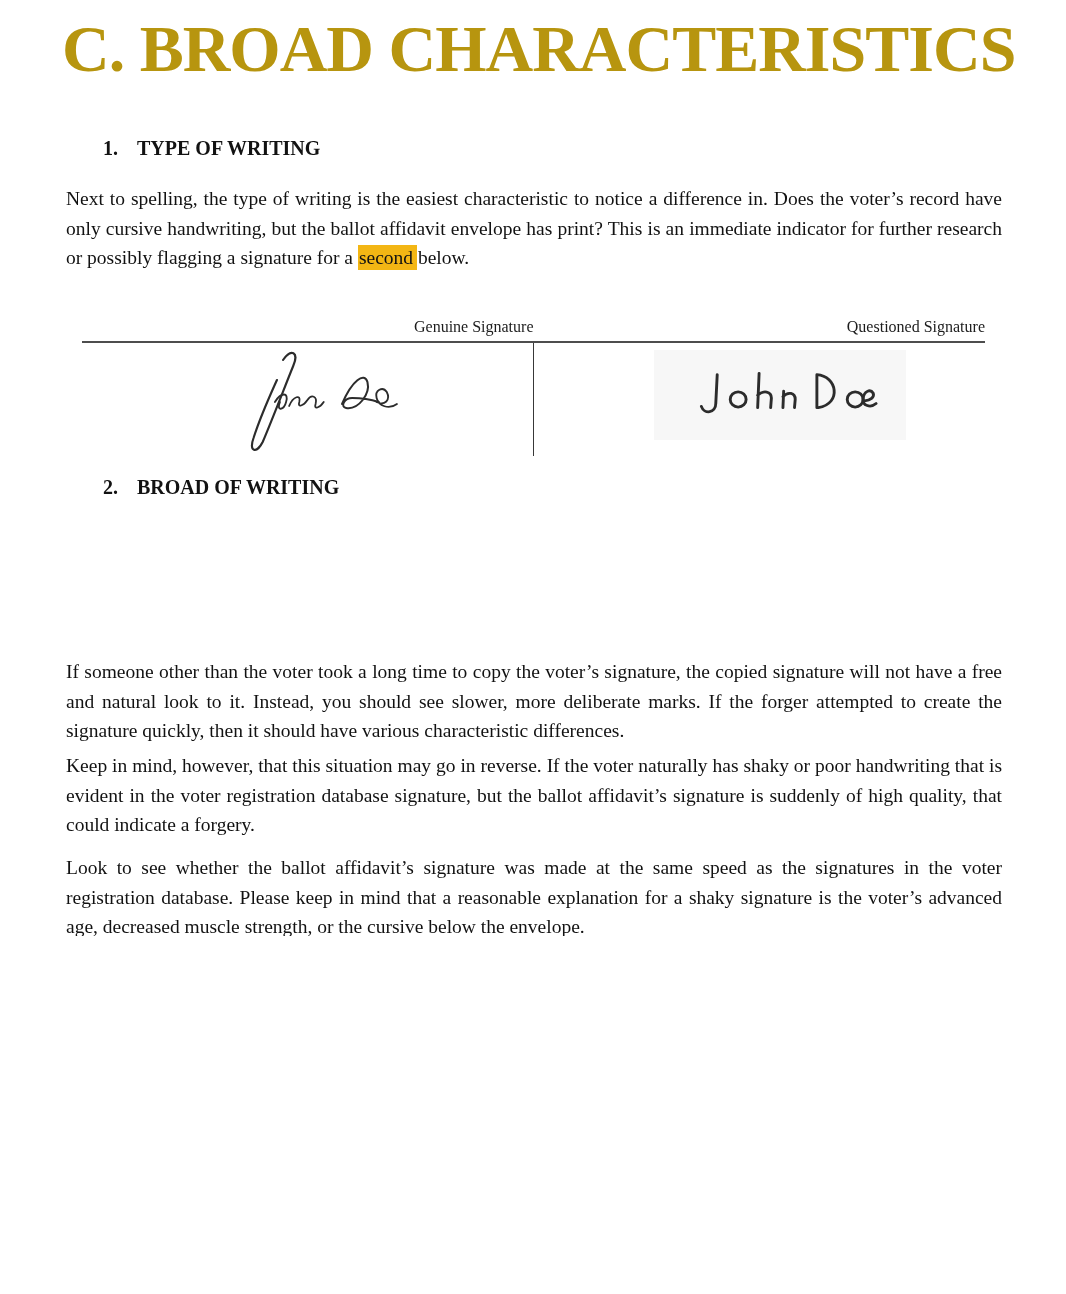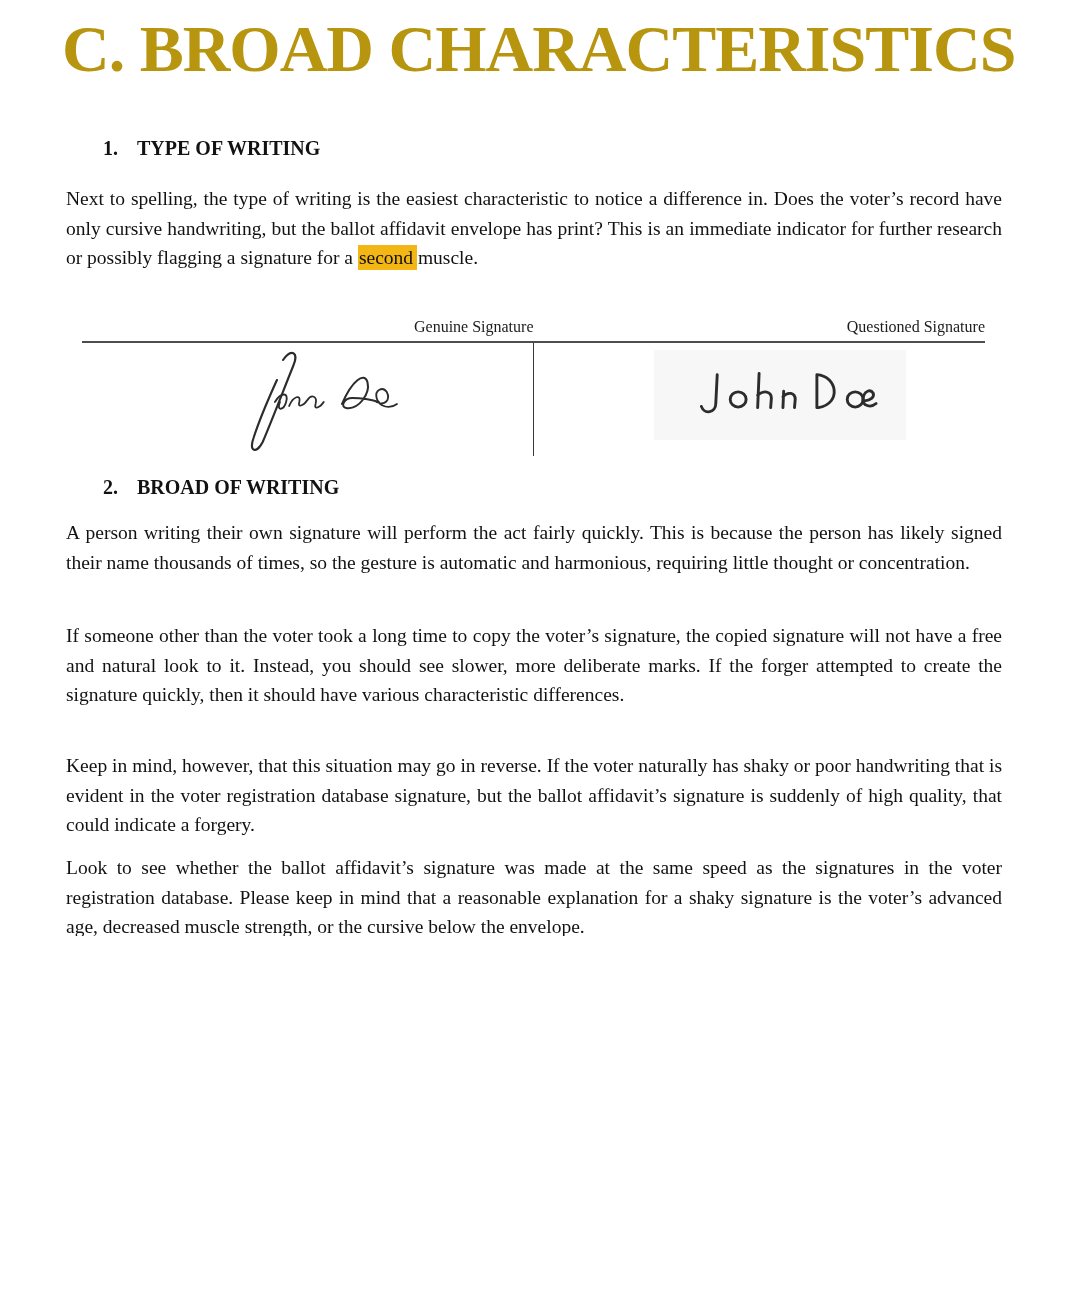--- a/index.html
+++ b/index.html
@@ -17,21 +17,21 @@
   }
   .heading .num{display:inline-block;width:34px;}
   .h1pos{top:137px;}
   .h2pos{top:476px;}
   .para{
     position:absolute;left:66px;width:936px;margin:0;
     font-size:19.5px;line-height:29.5px;text-align:justify;
   }
   .p1{top:184px;}
   .p2{top:518px;}
-  .p3{top:621px;}
+  .p3{top:657px;}
   .p4{top:751px;}
   .p5{top:853px;}
   .hl{
     background:var(--highlight-amber,#f3b614);
     padding:2px 4px 2px 1px;margin-right:-4px;
   }
   .sig-table{position:absolute;left:82px;width:903px;}
   .t1{top:316px;}
   .t2{top:986px;}
   .sig-head{display:flex;height:25px;}
@@ -58,21 +58,21 @@
 <body>
 
 <div class="page">
 
   <h1 class="title">C. BROAD CHARACTERISTICS</h1>
 
   <div class="heading h1pos">
     <span class="num">1.</span><span>TYPE OF WRITING</span>
   </div>
 
-  <p class="para p1"><span>Next to spelling, the type of writing is the easiest characteristic to notice a difference in. Does the voter’s record have only cursive handwriting, but the ballot affidavit envelope has print? This is an immediate indicator for further research or possibly flagging a signature for a </span><span class="hl">second</span><span> muscle.</span></p>
+  <p class="para p1"><span>Next to spelling, the type of writing is the easiest characteristic to notice a difference in. Does the voter’s record have only cursive handwriting, but the ballot affidavit envelope has print? This is an immediate indicator for further research or possibly flagging a signature for a </span><span class="hl">second</span><span> below.</span></p>
 
   <div class="sig-table t1">
     <div class="sig-head">
       <div class="hcell">Genuine Signature</div>
       <div class="hcell">Questioned Signature</div>
     </div>
     <div class="sig-row row-a">
       <div class="cell">
         <div class="sig ink-black" style="left:140px;top:3px;width:178px;height:110px;">
           <svg viewBox="0 0 175 110" preserveAspectRatio="none">
@@ -97,21 +97,20 @@
           </svg>
         </div>
       </div>
     </div>
   </div>
 
   <div class="heading h2pos">
     <span class="num">2.</span><span>BROAD OF WRITING</span>
   </div>
 
-  <p class="para p2">A person writing their own signature will perform the act fairly quickly. This is because the person has likely signed their name thousands of times, so the gesture is automatic and harmonious, requiring little thought or concentration.</p>
   <p class="para p3">If someone other than the voter took a long time to copy the voter’s signature, the copied signature will not have a free and natural look to it. Instead, you should see slower, more deliberate marks. If the forger attempted to create the signature quickly, then it should have various characteristic differences.</p>
   <p class="para p4">Keep in mind, however, that this situation may go in reverse. If the voter naturally has shaky or poor handwriting that is evident in the voter registration database signature, but the ballot affidavit’s signature is suddenly of high quality, that could indicate a forgery.</p>
   <p class="para p5">Look to see whether the ballot affidavit’s signature was made at the same speed as the signatures in the voter registration database. Please keep in mind that a reasonable explanation for a shaky signature is the voter’s advanced age, decreased muscle strength, or the cursive below the envelope.</p>
 
   <div class="sig-table t2">
     <div class="sig-head">
       <div class="hcell">Genuine Signature</div>
       <div class="hcell">Questioned Signature</div>
     </div>
     <div class="sig-row row-b">

